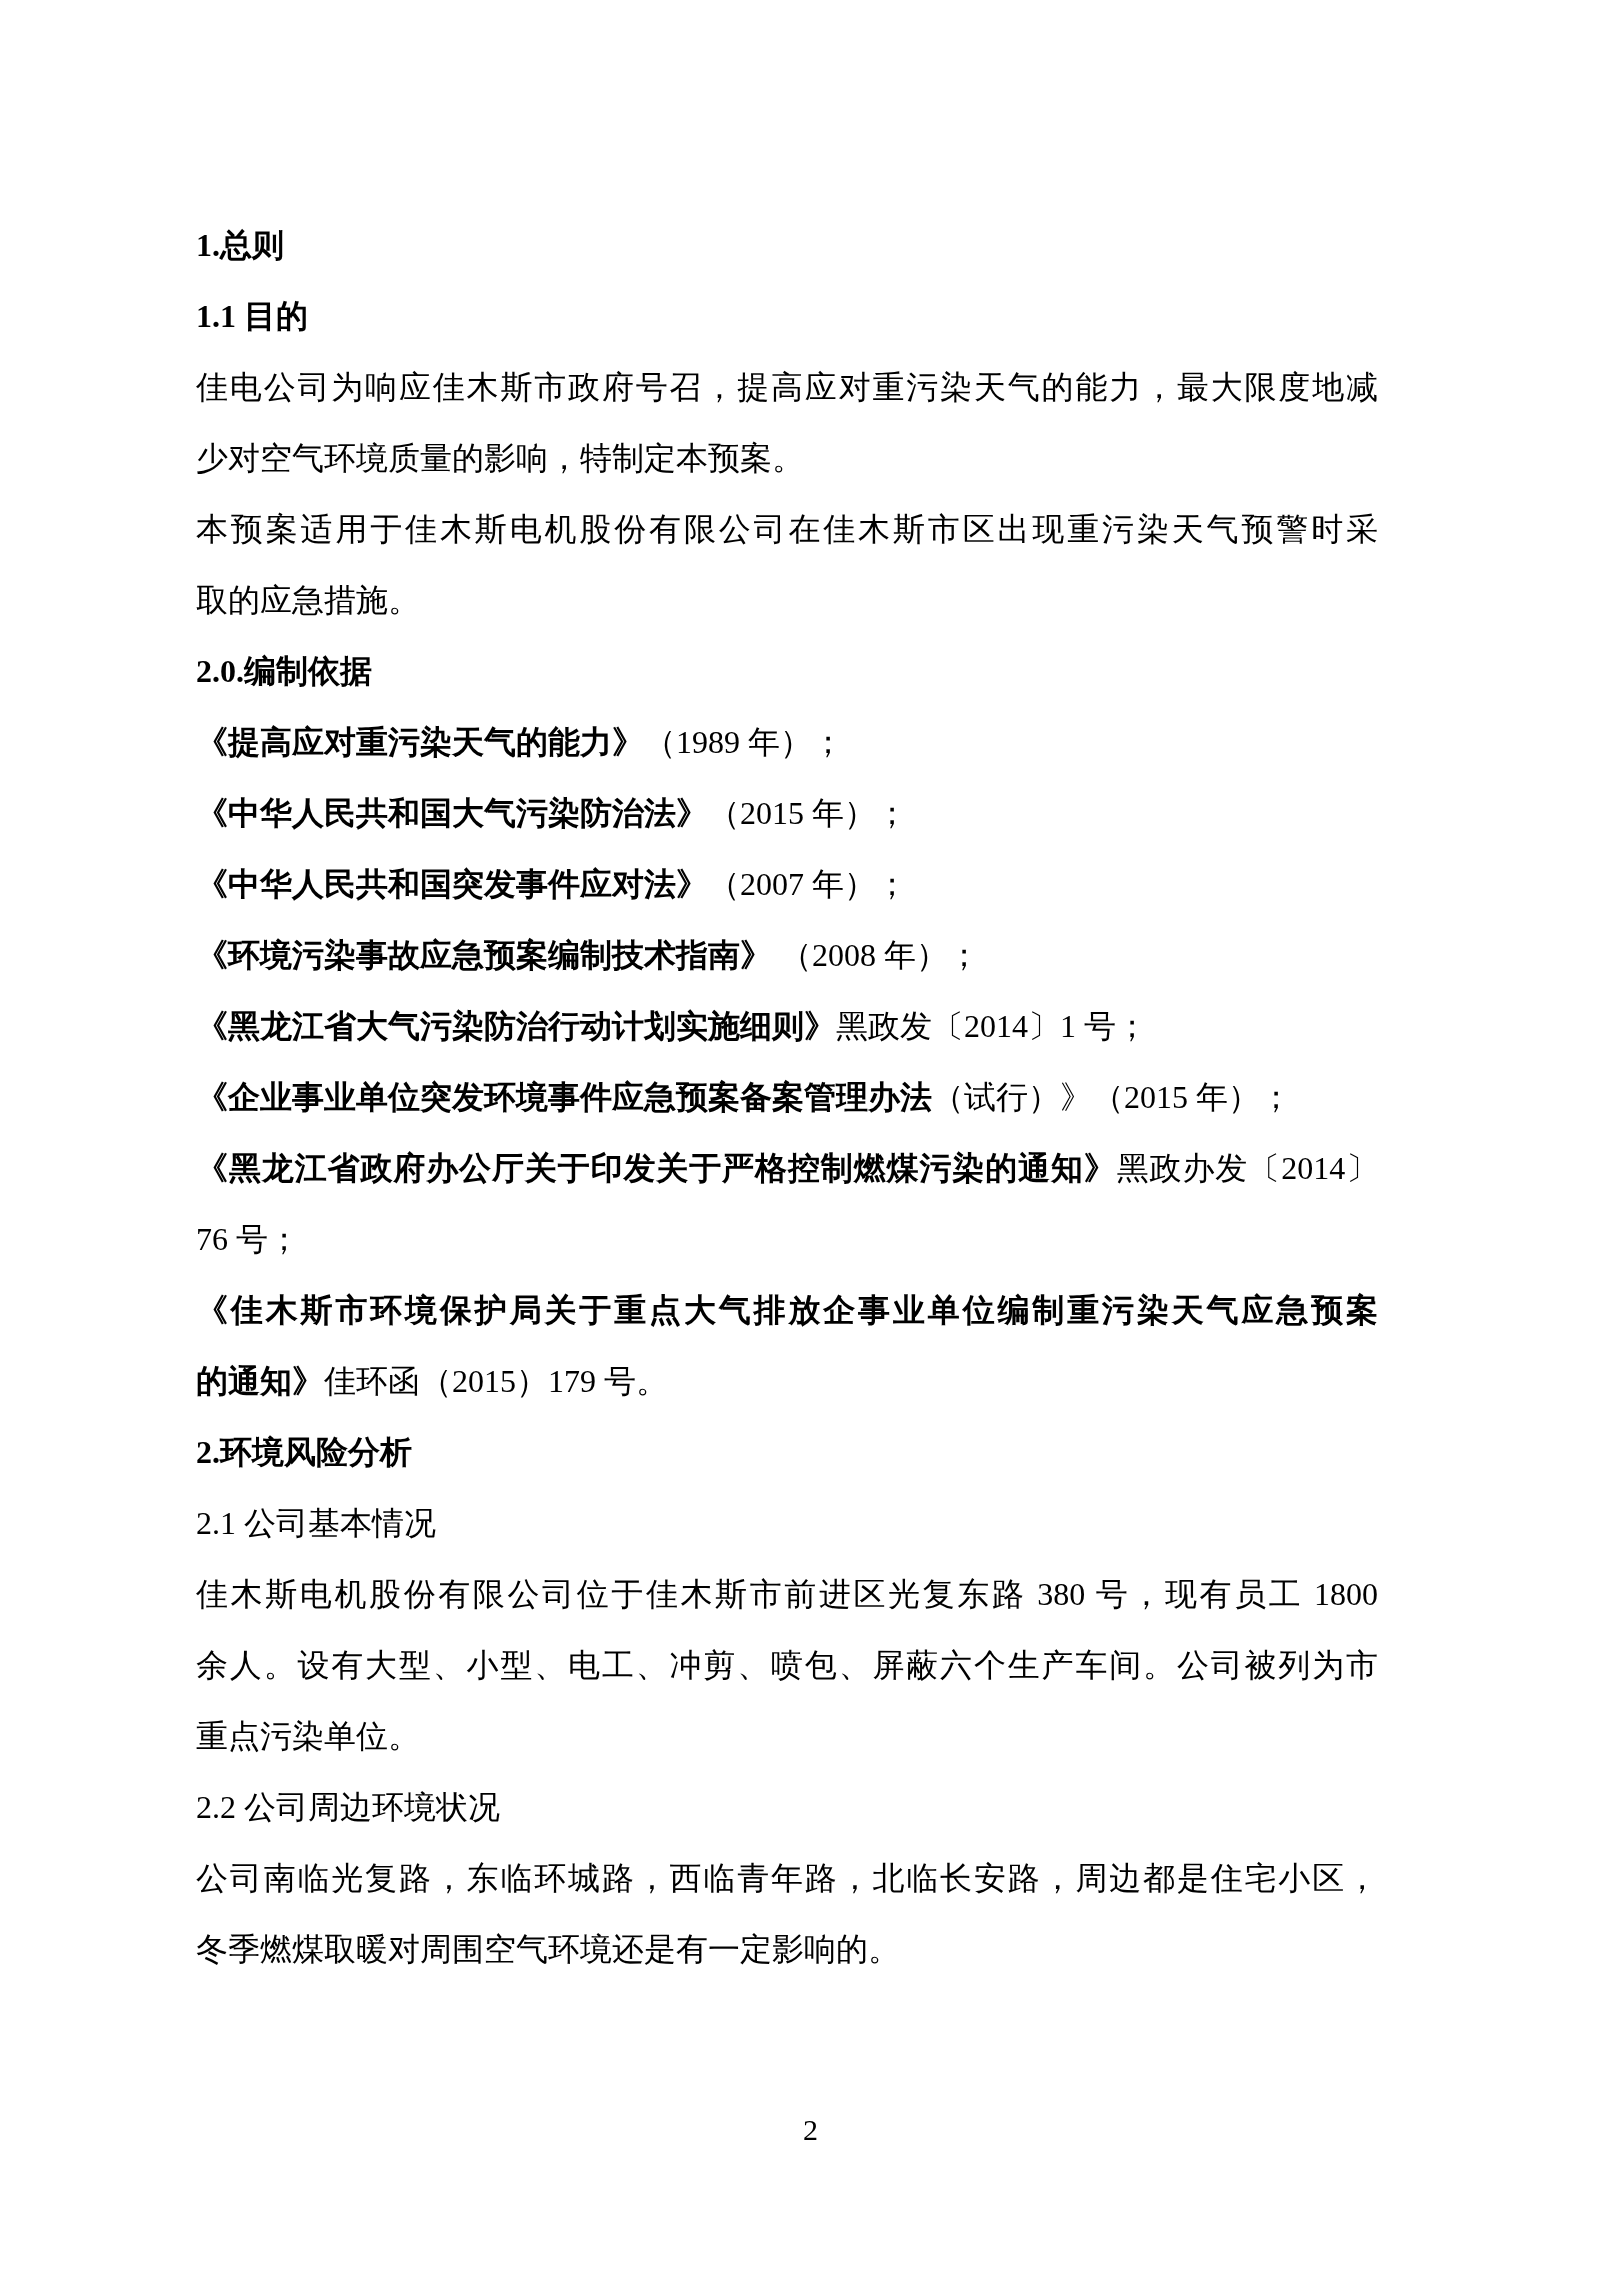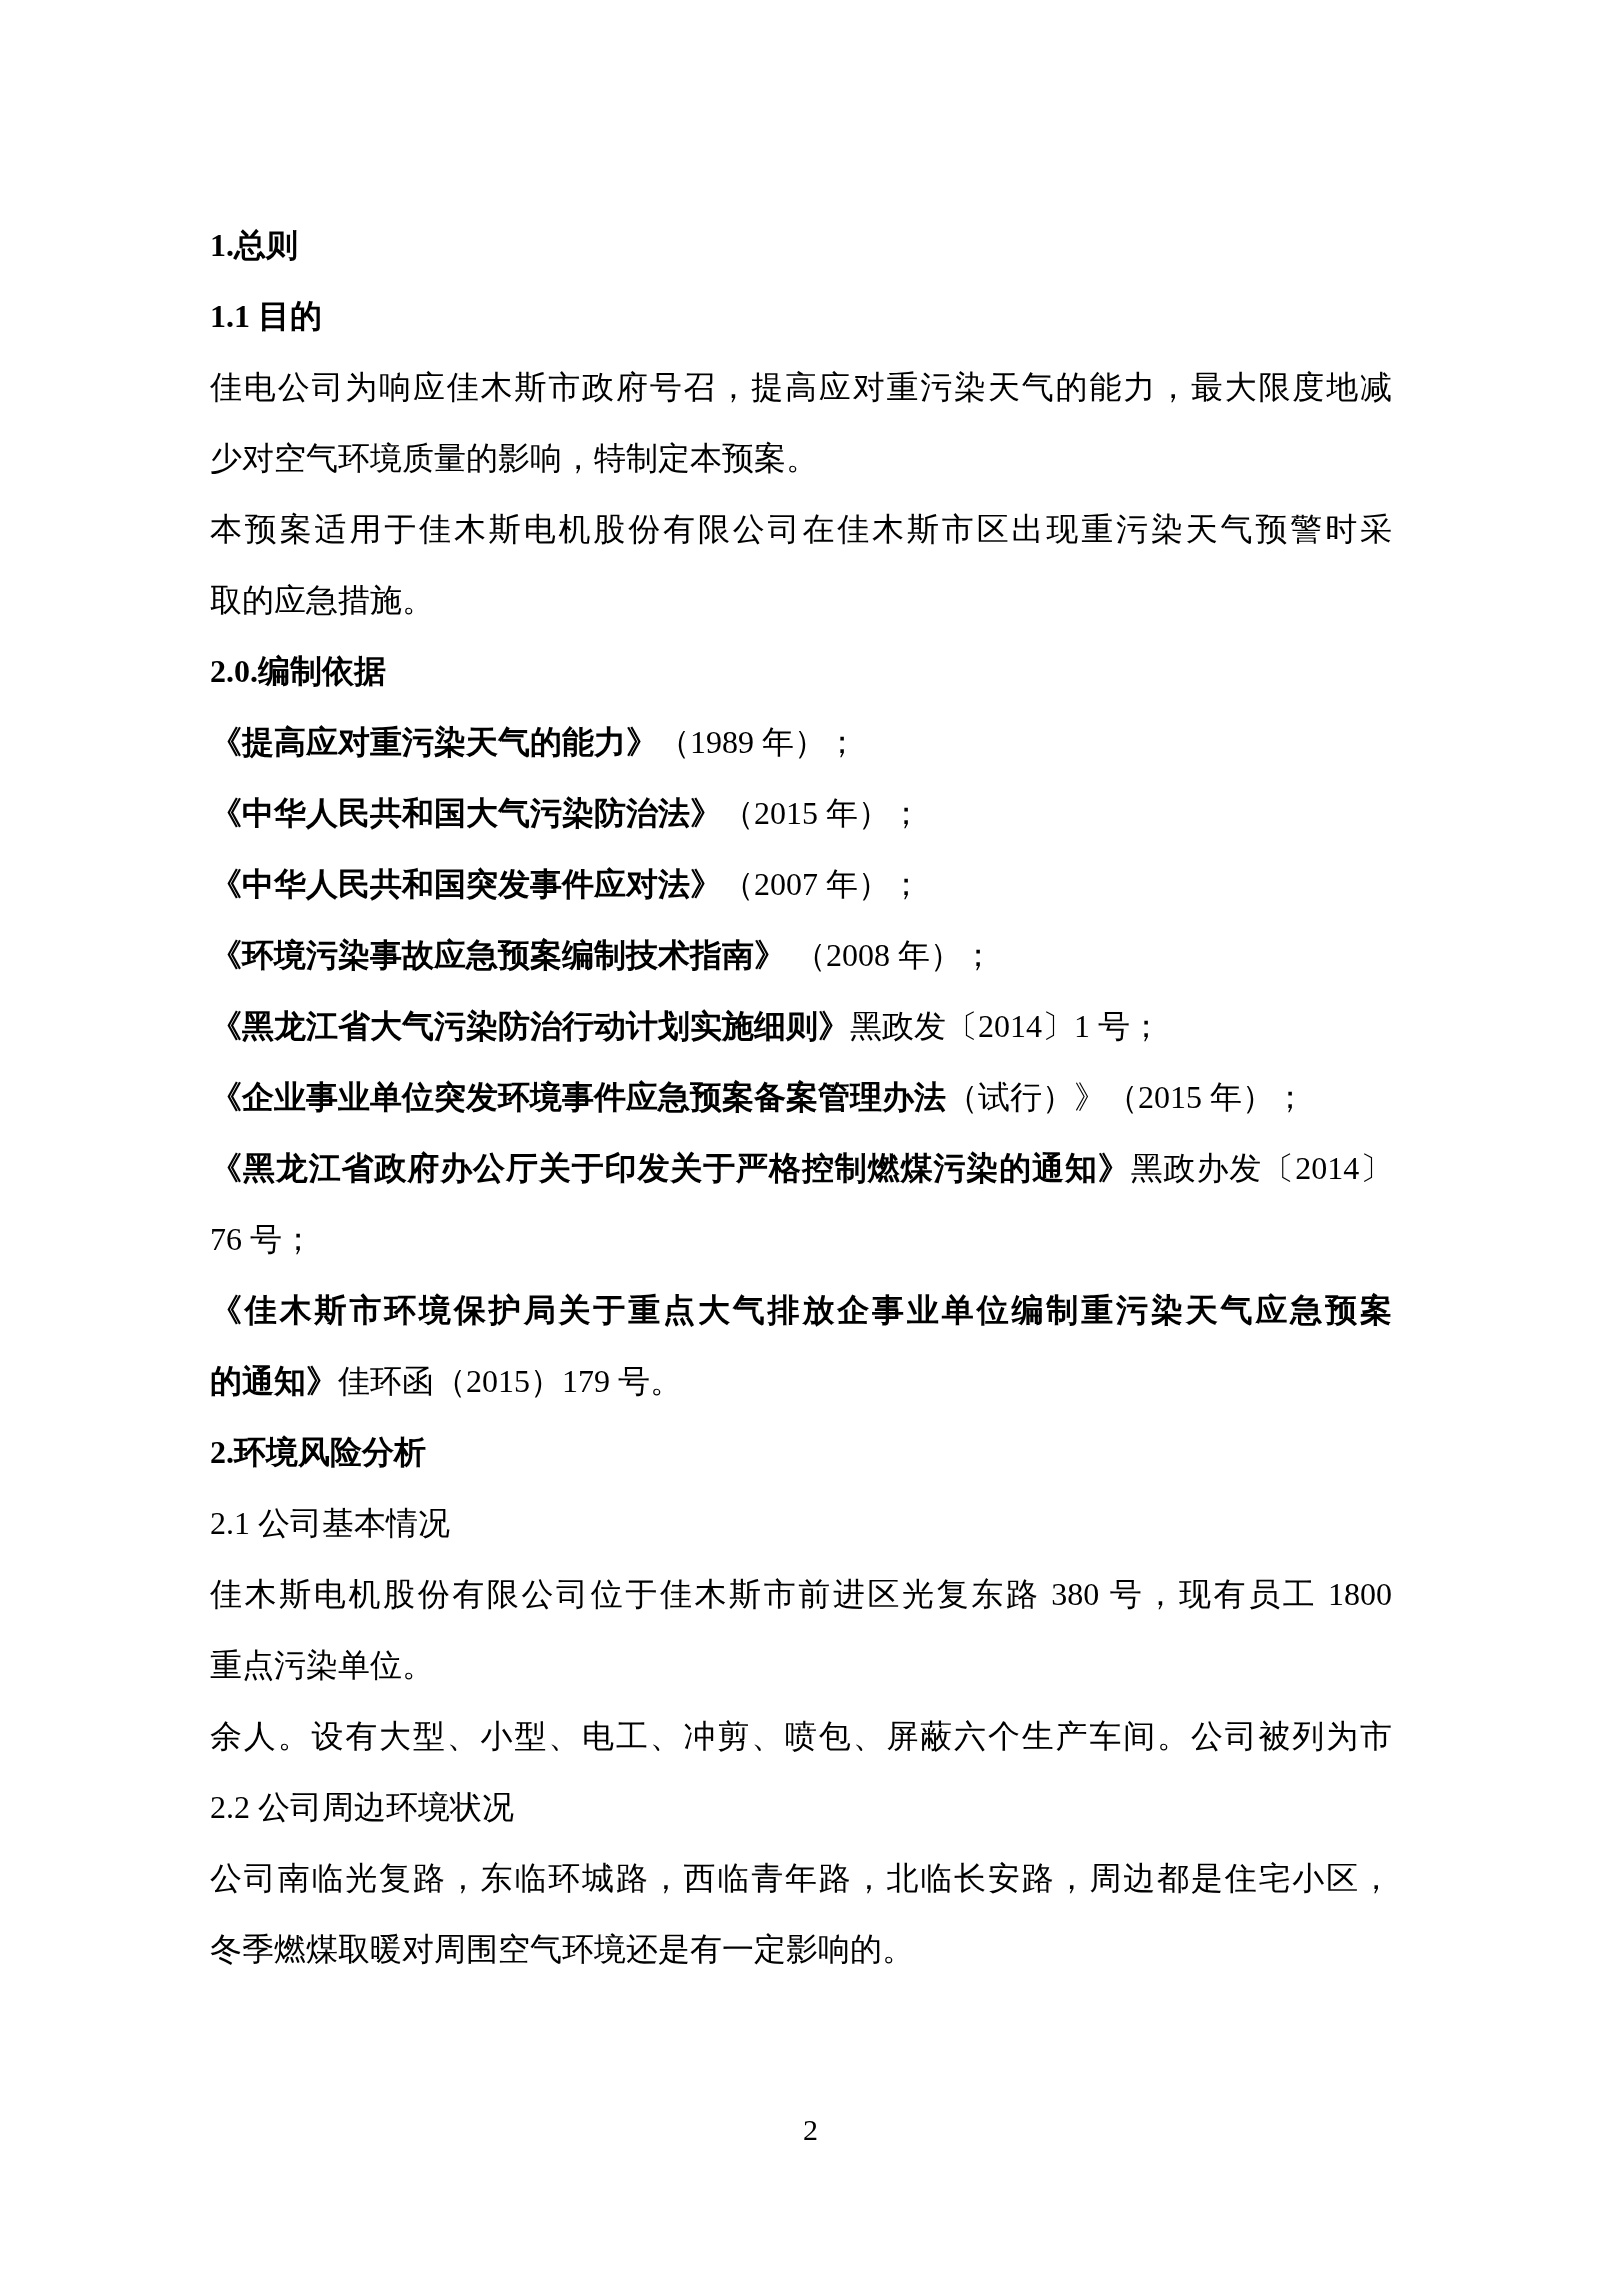--- a/index.html
+++ b/index.html
@@ -9,21 +9,20 @@
     position: relative;
     font-family: "Liberation Serif", "DejaVu Serif", serif;
     color: #000000;
     overflow: hidden;
   }
   .page { position: absolute; inset: 0; background: #ffffff; }
   .content {
     position: absolute;
     left: 196px; top: 210px;
     width: 1182px;
-    margin-left: 14px;
   }
   .line {
     font-size: 32px;
     line-height: 71px;
     height: 71px;
     text-align: left;
     white-space: normal;
     overflow: visible;
   }
   .line.j {
@@ -58,22 +57,22 @@
       <div class="line"><span class="b">《环境污染事故应急预案编制技术指南》</span><span> （2008 年）；</span></div>
       <div class="line"><span class="b">《黑龙江省大气污染防治行动计划实施细则》</span><span>黑政发〔2014〕1 号；</span></div>
       <div class="line"><span class="b">《企业事业单位突发环境事件应急预案备案管理办法</span><span>（试行）》（2015 年）；</span></div>
       <div class="line j"><span class="b">《黑龙江省政府办公厅关于印发关于严格控制燃煤污染的通知》</span><span>黑政办发〔2014〕</span></div>
       <div class="line"><span>76 号；</span></div>
       <div class="line j"><span class="b">《佳木斯市环境保护局关于重点大气排放企事业单位编制重污染天气应急预案</span></div>
       <div class="line"><span class="b">的通知》</span><span>佳环函（2015）179 号。</span></div>
       <div class="line"><span class="b">2.环境风险分析</span></div>
       <div class="line"><span>2.1 公司基本情况</span></div>
       <div class="line j"><span>佳木斯电机股份有限公司位于佳木斯市前进区光复东路 380 号，现有员工 1800</span></div>
+      <div class="line j"><span>余人。设有大型、小型、电工、冲剪、喷包、屏蔽六个生产车间。公司被列为市</span></div>
       <div class="line"><span>重点污染单位。</span></div>
-      <div class="line j"><span>余人。设有大型、小型、电工、冲剪、喷包、屏蔽六个生产车间。公司被列为市</span></div>
       <div class="line"><span>2.2 公司周边环境状况</span></div>
       <div class="line j"><span>公司南临光复路，东临环城路，西临青年路，北临长安路，周边都是住宅小区，</span></div>
       <div class="line"><span>冬季燃煤取暖对周围空气环境还是有一定影响的。</span></div>
     </div>
   <div class="footer">
     <span>2</span>
   </div>
 </div>
 
 

